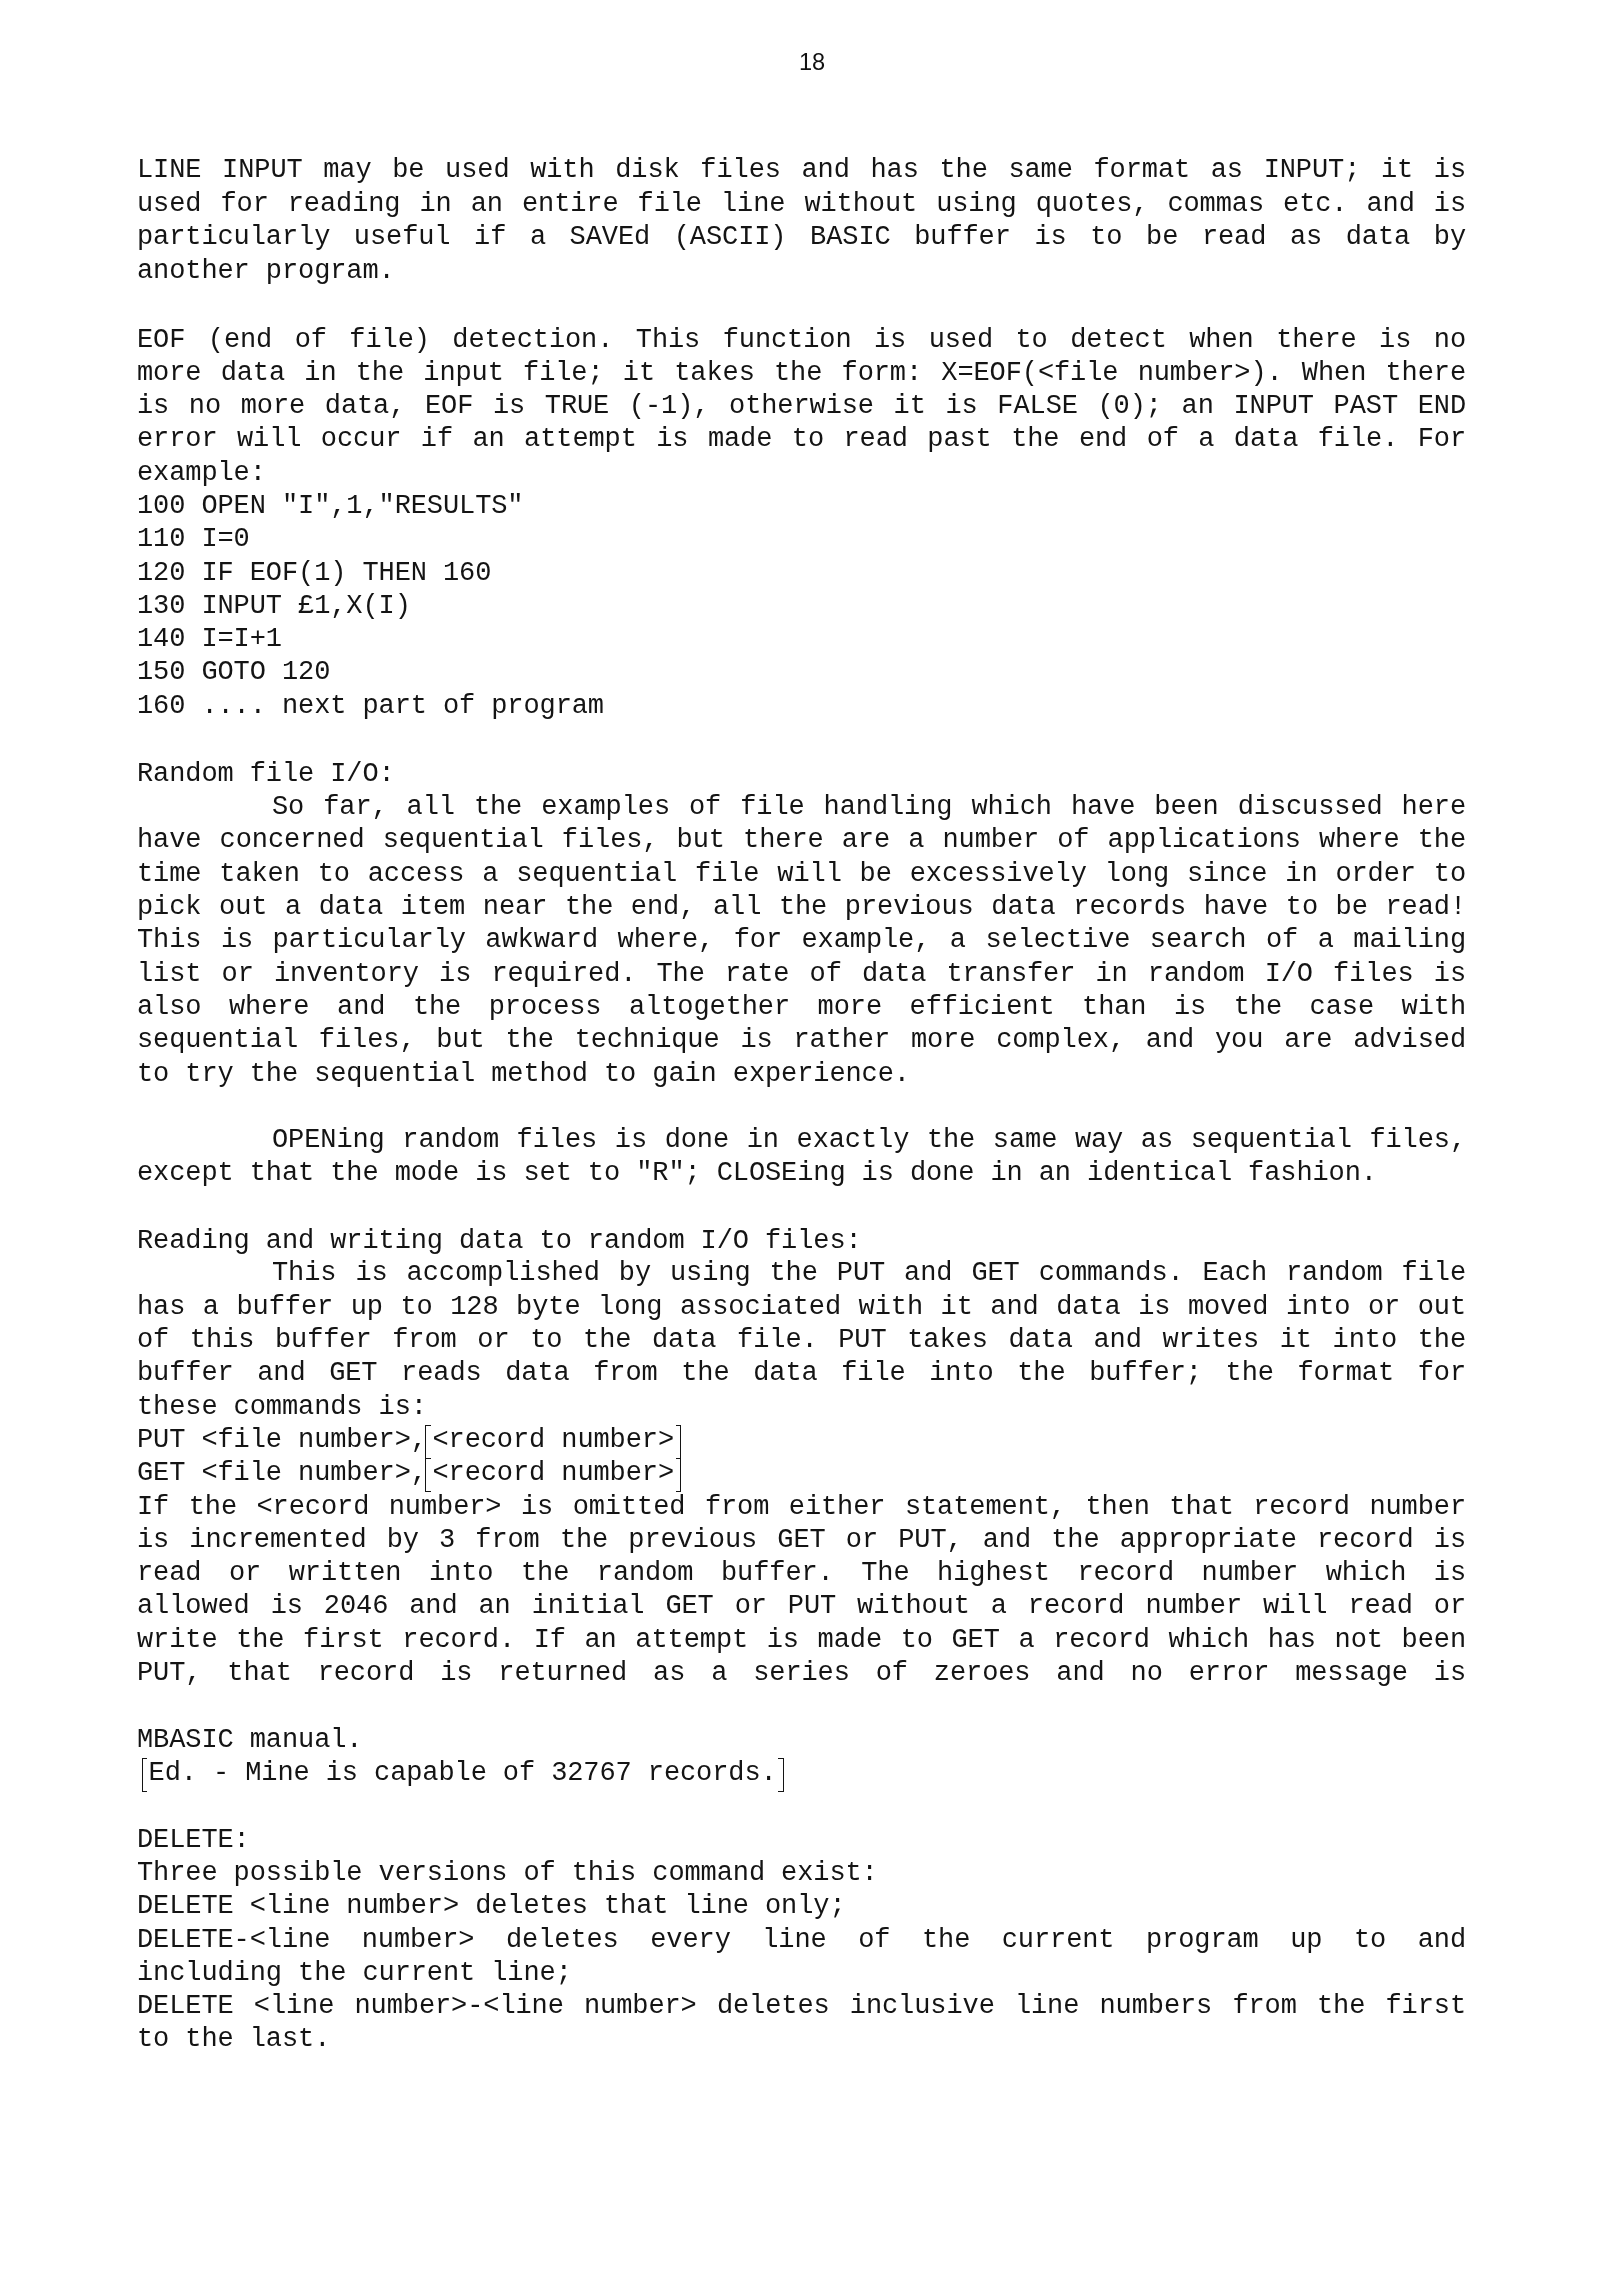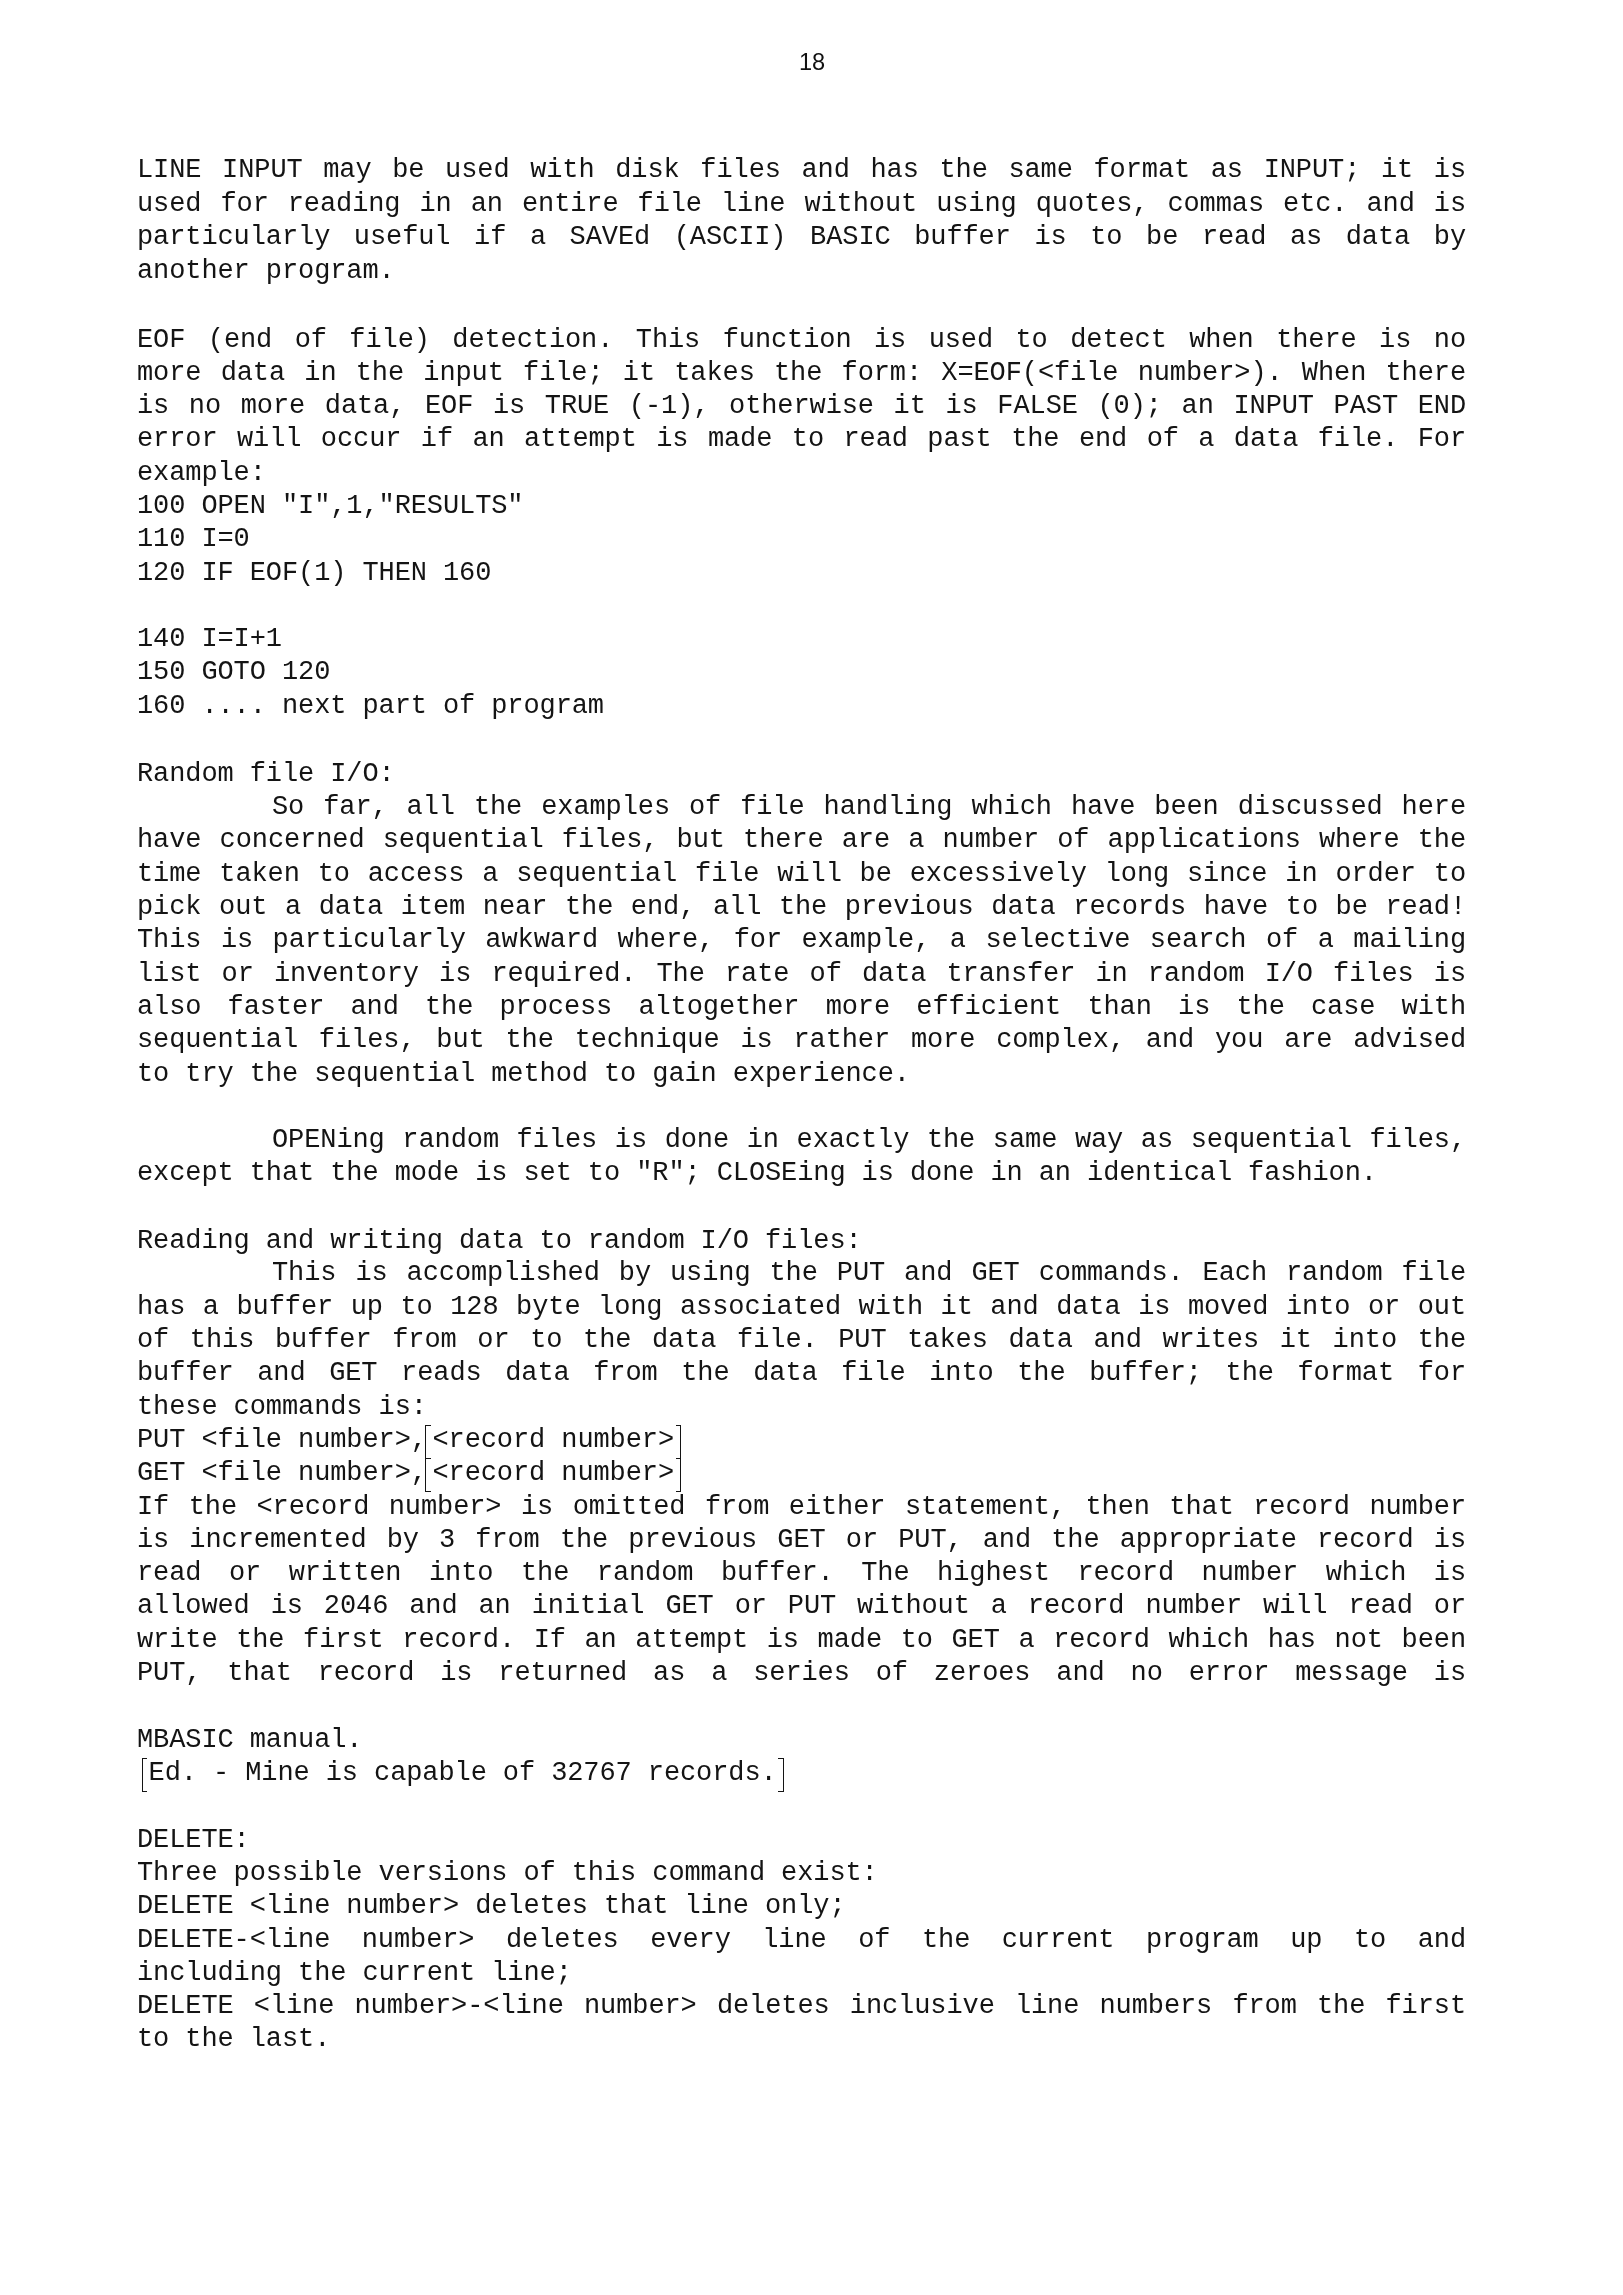--- a/index.html
+++ b/index.html
@@ -40,32 +40,33 @@
 
   <div class="ln j" style="top:324px">EOF (end of file) detection. This function is used to detect when there is no</div>
   <div class="ln j" style="top:357px">more data in the input file; it takes the form: X=EOF(&lt;file number&gt;). When there</div>
   <div class="ln j" style="top:390px">is no more data, EOF is TRUE (-1), otherwise it is FALSE (0); an INPUT PAST END</div>
   <div class="ln j" style="top:423px">error will occur if an attempt is made to read past the end of a data file. For</div>
   <div class="ln" style="top:457px">example:</div>
 
   <div class="ln" style="top:490px">100 OPEN "I",1,"RESULTS"</div>
   <div class="ln" style="top:523px">110 I=0</div>
   <div class="ln" style="top:557px">120 IF EOF(1) THEN 160</div>
+  <div class="ln" style="top:590px">130 INPUT £1,X(I)</div>
   <div class="ln" style="top:623px">140 I=I+1</div>
   <div class="ln" style="top:656px">150 GOTO 120</div>
   <div class="ln" style="top:690px">160 .... next part of program</div>
 
   <div class="ln" style="top:758px">Random file I/O:</div>
   <div class="ln j ind" style="top:791px">So far, all the examples of file handling which have been discussed here</div>
   <div class="ln j" style="top:824px">have concerned sequential files, but there are a number of applications where the</div>
   <div class="ln j" style="top:858px">time taken to access a sequential file will be excessively long since in order to</div>
   <div class="ln j" style="top:891px">pick out a data item near the end, all the previous data records have to be read!</div>
   <div class="ln j" style="top:924px">This is particularly awkward where, for example, a selective search of a mailing</div>
   <div class="ln j" style="top:958px">list or inventory is required. The rate of data transfer in random I/O files is</div>
-  <div class="ln j" style="top:991px">also faster and the process altogether more efficient than is the case with</div>
+  <div class="ln j" style="top:991px">also where and the process altogether more efficient than is the case with</div>
   <div class="ln j" style="top:1024px">sequential files, but the technique is rather more complex, and you are advised</div>
   <div class="ln" style="top:1058px">to try the sequential method to gain experience.</div>
 
   <div class="ln" style="top:1157px">except that the mode is set to "R"; CLOSEing is done in an identical fashion.</div>
   <div class="ln j ind" style="top:1124px">OPENing random files is done in exactly the same way as sequential files,</div>
 
   <div class="ln" style="top:1225px">Reading and writing data to random I/O files:</div>
   <div class="ln j ind" style="top:1257px">This is accomplished by using the PUT and GET commands. Each random file</div>
   <div class="ln j" style="top:1291px">has a buffer up to 128 byte long associated with it and data is moved into or out</div>
   <div class="ln j" style="top:1324px">of this buffer from or to the data file. PUT takes data and writes it into the</div>

